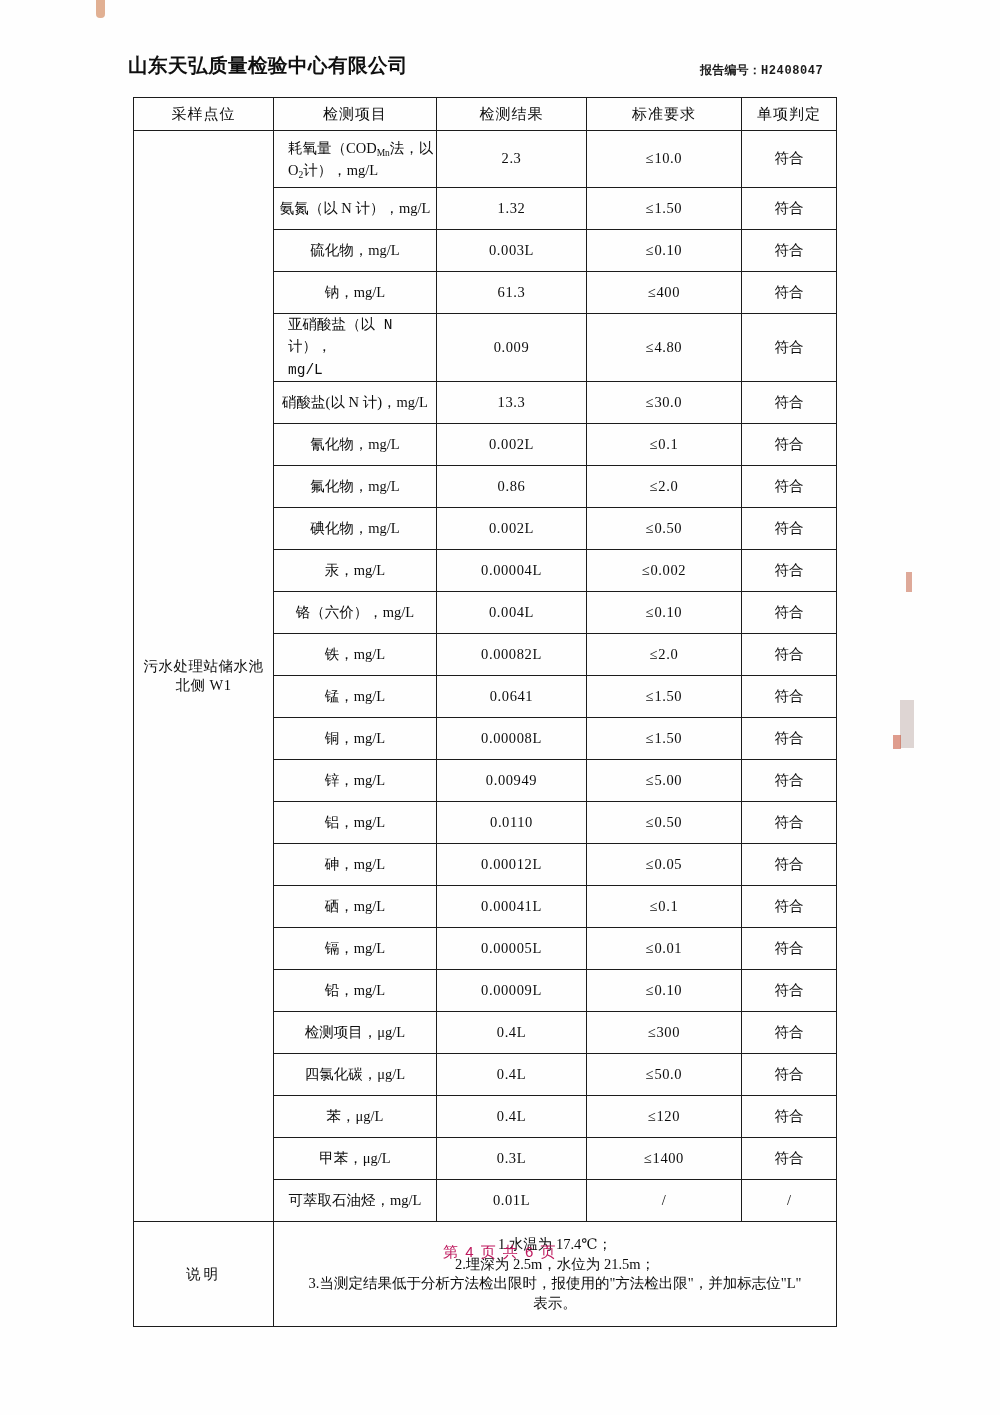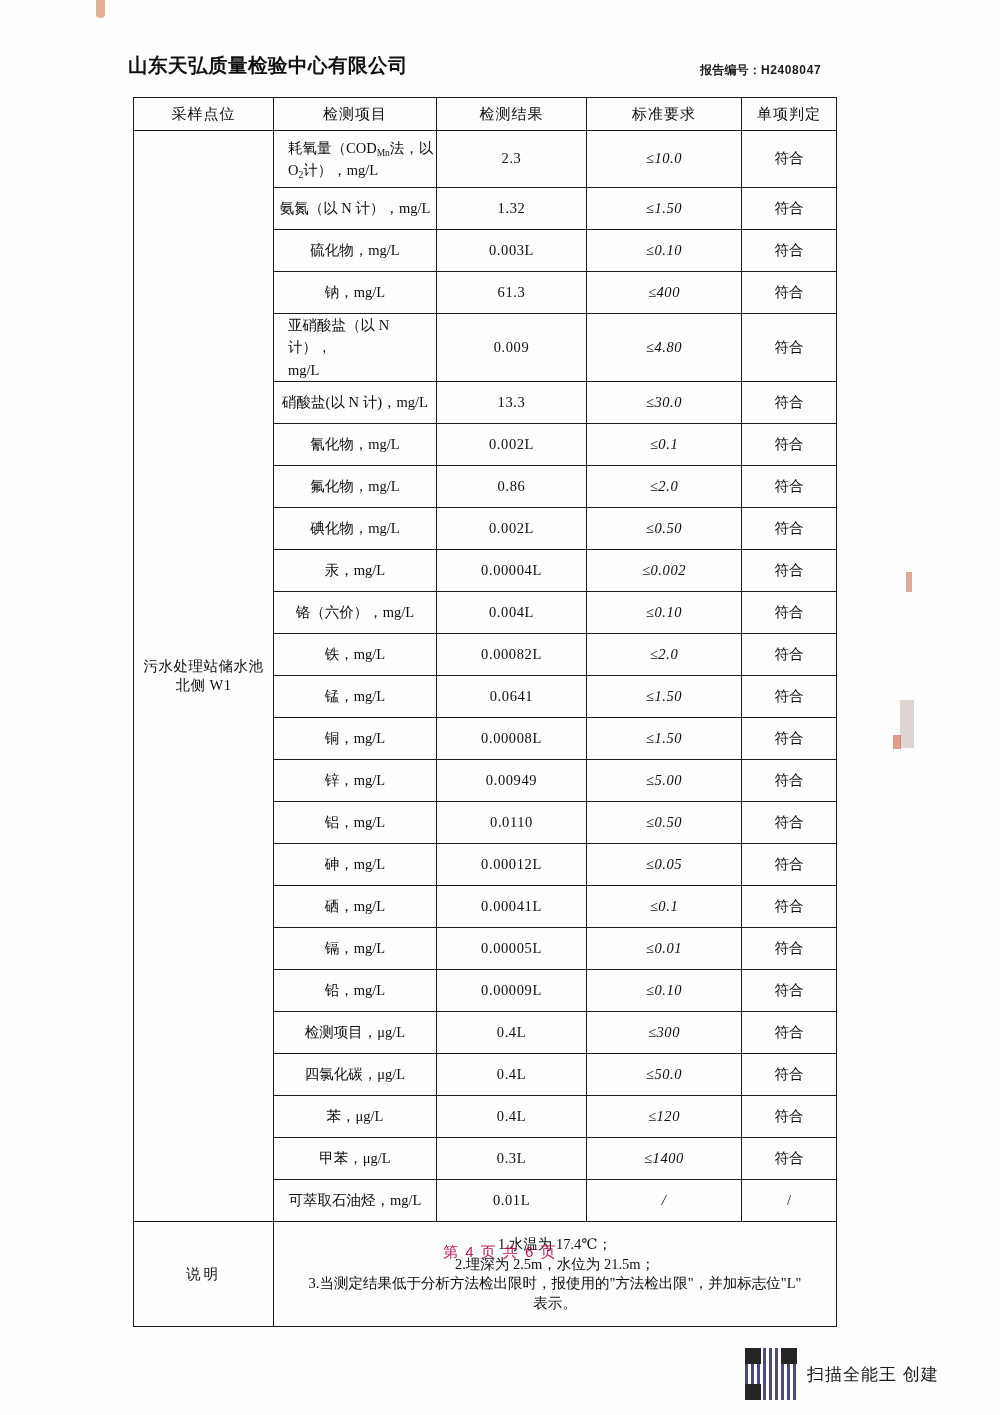--- a/index.html
+++ b/index.html
@@ -76,20 +76,21 @@
     position: absolute;
     left: 700px; top: 10px;
     font-family: "Liberation Sans", sans-serif;
     font-size: 12px;
     font-weight: bold;
     color: #1a1a1a;
     letter-spacing: .2px;
   }
   .report-no .num {
     letter-spacing: .6px;
+    font-family: Liberation Mono, monospace;
   }
 
   table.main {
     position: absolute;
     left: 133px;
     top: 97px;
     width: 703px;
     border-collapse: collapse;
     table-layout: fixed;
     border-radius: 16px;
@@ -132,21 +133,21 @@
     padding-left: 14px;
     line-height: 1.55;
   }
   sub {
     font-size: 9.5px;
     vertical-align: baseline;
     position: relative;
     bottom: -3px;
   }
   .result-cell { letter-spacing: .6px; }
-  .std-cell { letter-spacing: .6px; font-style: italic; }
+  .std-cell { letter-spacing: .6px; }
 
   .note-label {
     font-size: 15px;
     letter-spacing: 3px;
   }
   .note-cell {
     text-align: left;
     padding: 10px 12px 12px 12px;
     font-size: 14.5px;
     line-height: 1.85;
@@ -257,21 +258,21 @@
       </tr>
 
       <tr class="row">
         <td class="item-cell">钠，mg/L</td>
         <td class="result-cell">61.3</td>
         <td class="std-cell">≤400</td>
         <td>符合</td>
       </tr>
 
       <tr class="row">
-        <td class="item-cell two-line" style="height:52px;">
+        <td class="item-cell two-line" style="height:52px;font-family:Liberation Mono, monospace;">
           <span>亚硝酸盐（以 N 计），</span><br><span>mg/L</span>
         </td>
         <td class="result-cell">0.009</td>
         <td class="std-cell">≤4.80</td>
         <td>符合</td>
       </tr>
 
       <tr class="row">
         <td class="item-cell">硝酸盐(以 N 计)，mg/L</td>
         <td class="result-cell">13.3</td>
@@ -420,18 +421,14 @@
           <div>3.当测定结果低于分析方法检出限时，报使用的"方法检出限"，并加标志位"L"</div>
           <div>表示。</div>
         </td>
       </tr>
 
     </tbody>
   </table>
 
   <div class="footer-page">第 4 页 共 6 页</div>
 
-  <div class="watermark">
-    <div class="qr"></div>
-    <div class="wm-text">扫描全能王 创建</div>
-  </div>
 
 </div>
 
 </body></html>

